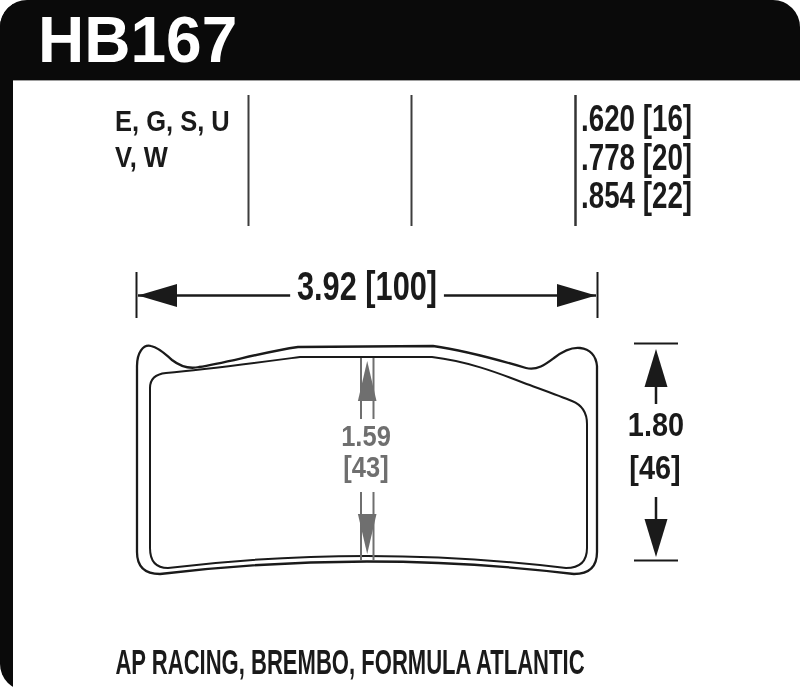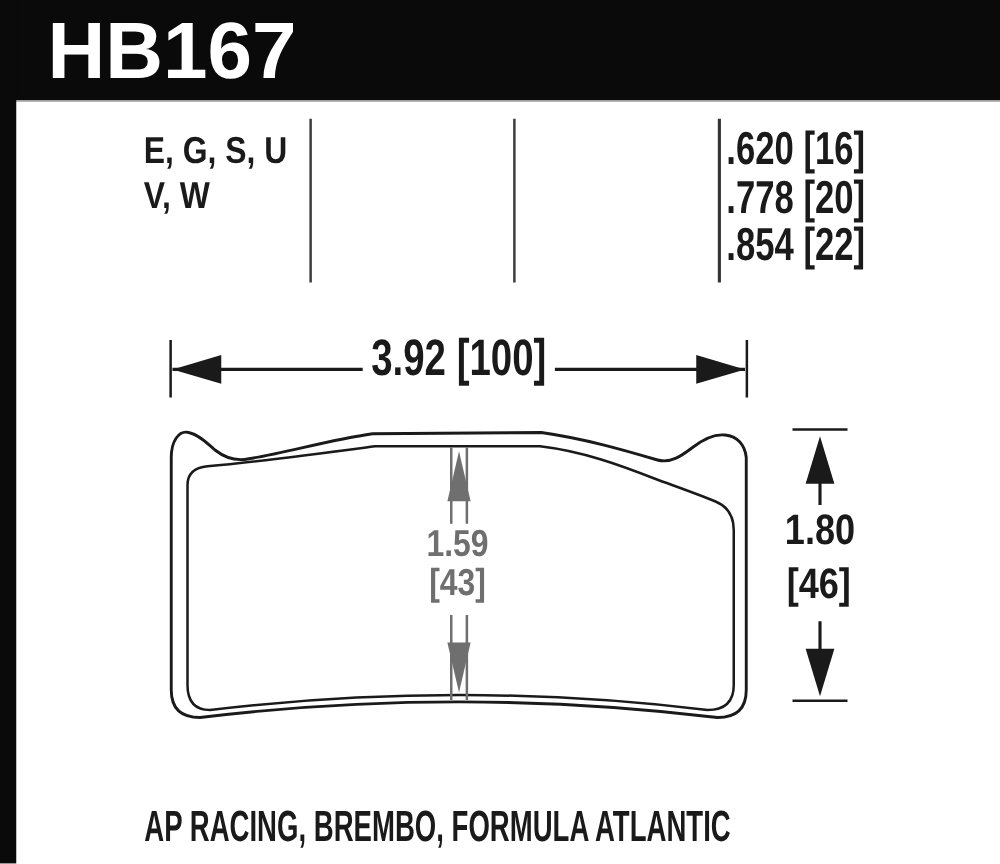--- a/index.html
+++ b/index.html
@@ -1,18 +1,19 @@
 <!DOCTYPE html>
 <html><head>
 <meta charset="utf-8">
 <style>
   html,body{margin:0;padding:0;background:#fff;}
   .page{
     position:relative;width:800px;height:691px;background:#fff;overflow:hidden;
     font-family:"Liberation Sans",sans-serif;
+    border-radius:27px;
   }
   .header{
     position:absolute;left:0;top:0;width:800px;height:80px;background:#0a0a0a;
     border-bottom:1px solid #9e9e9e;box-sizing:content-box;
   }
   .left-strip{
     position:absolute;left:0;top:0;width:13px;height:691px;background:#0a0a0a;z-index:3;
   }
   .lbl{
     position:absolute;font-weight:700;color:#1a1a1a;line-height:1;white-space:nowrap;z-index:2;

